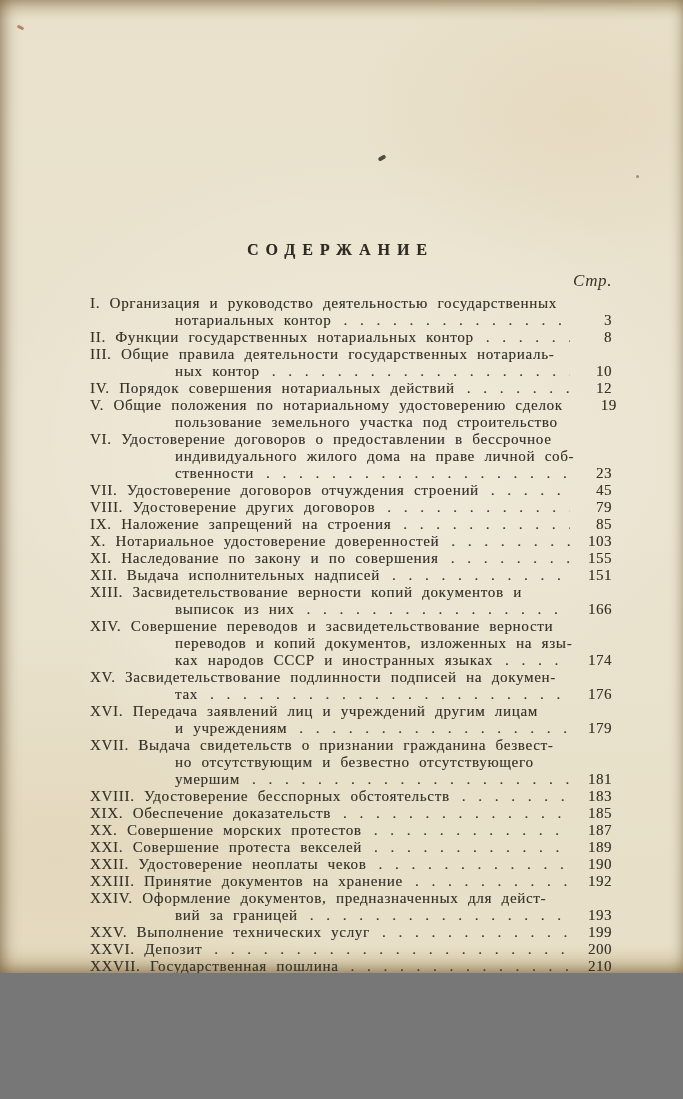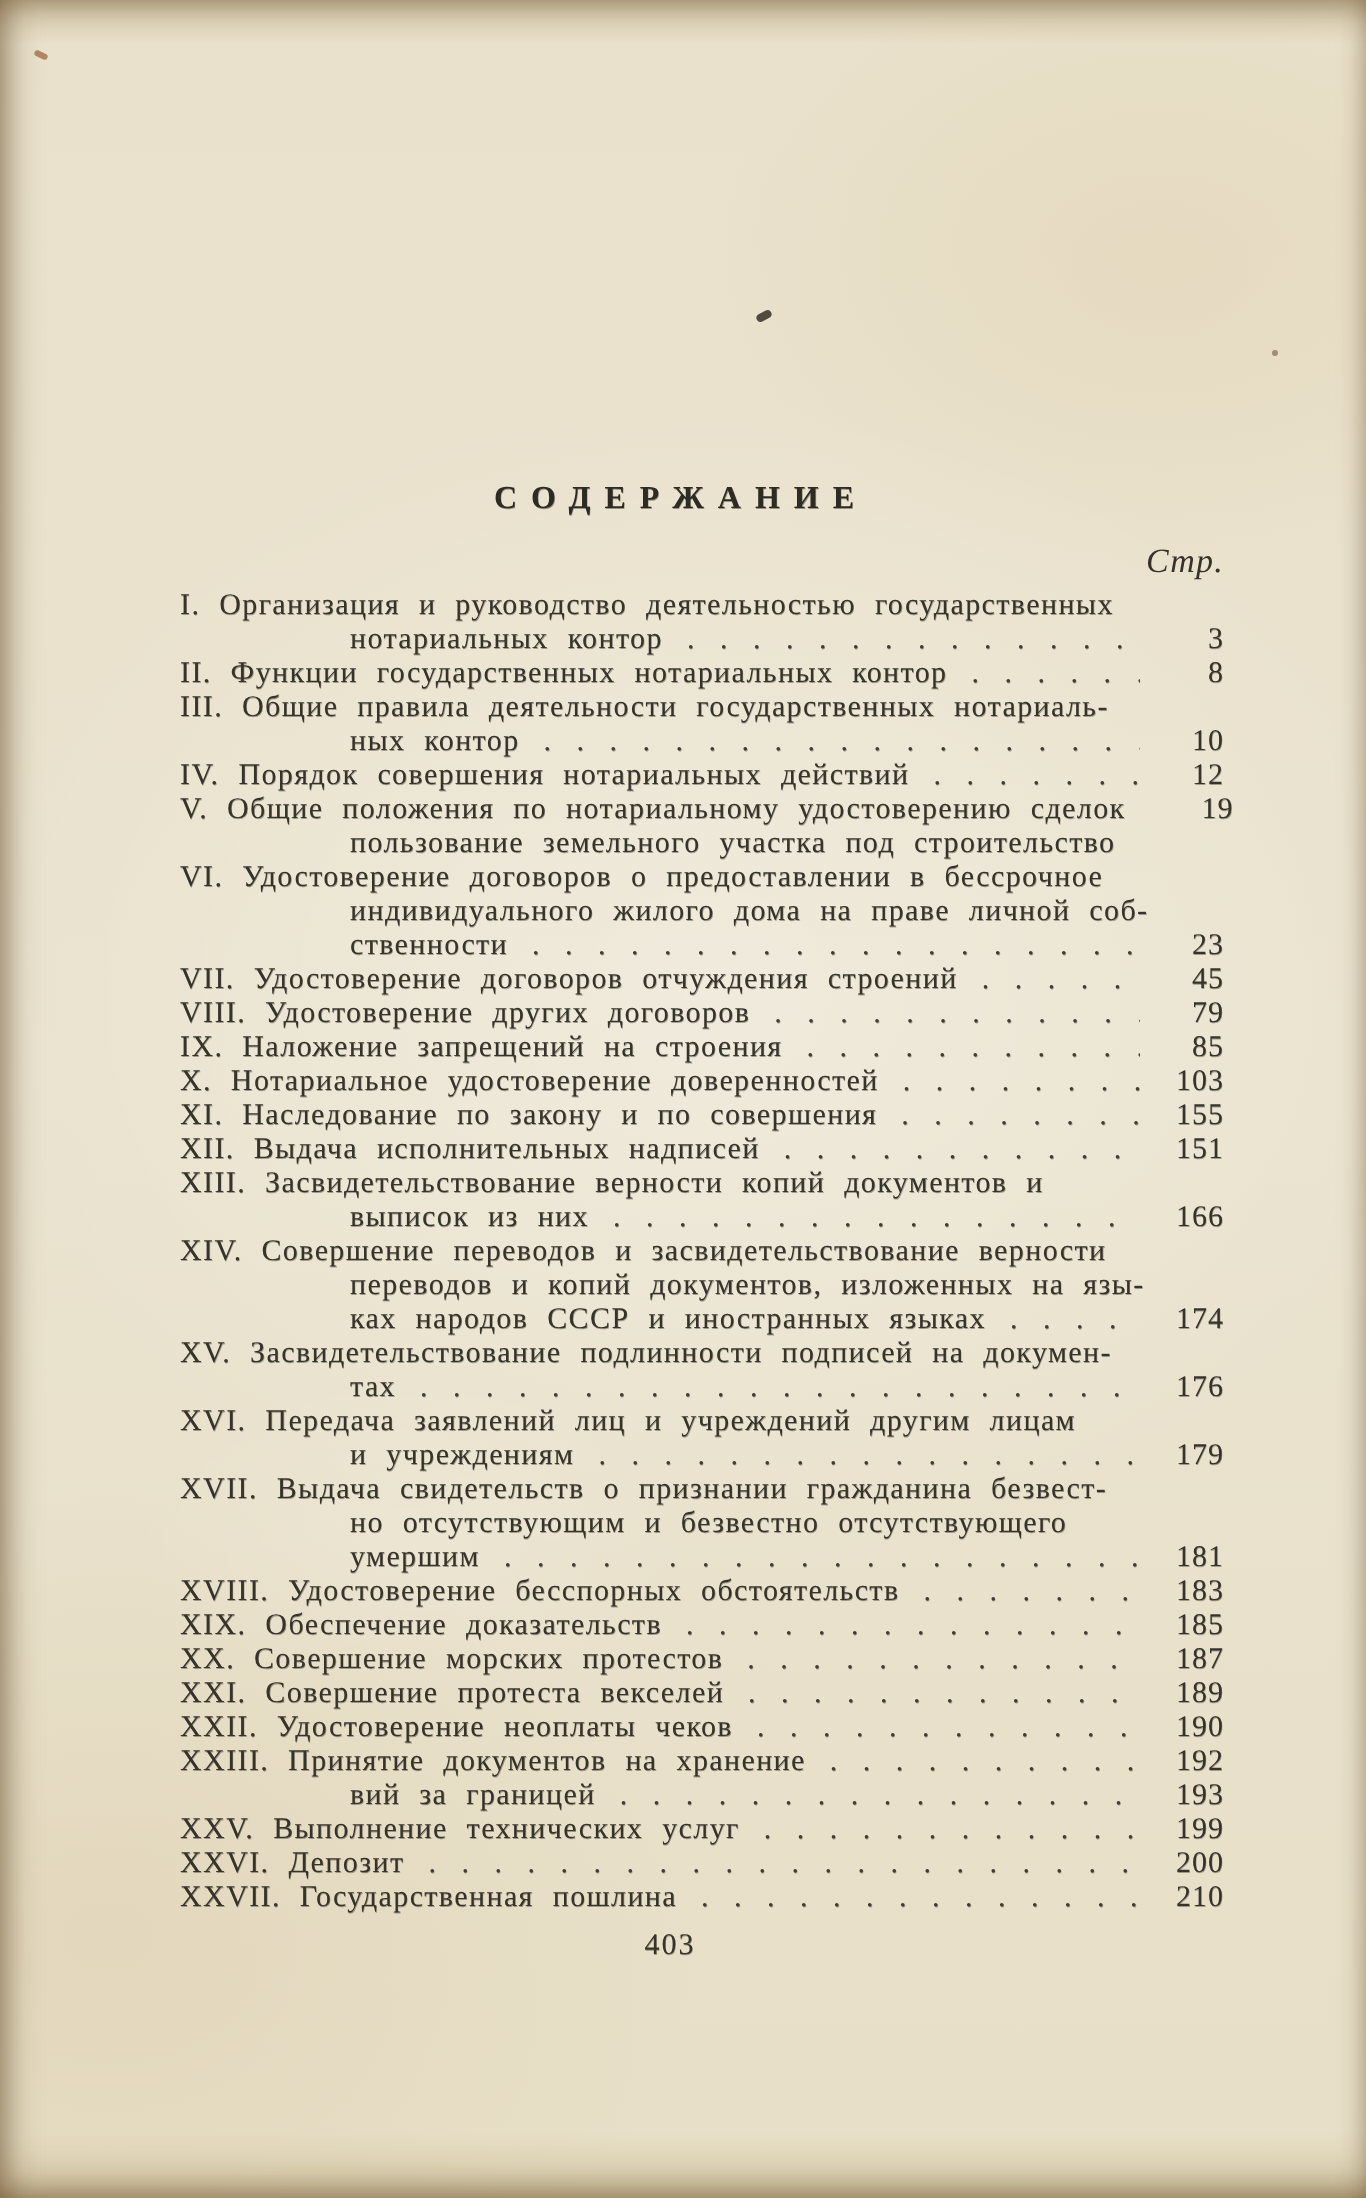--- a/index.html
+++ b/index.html
@@ -1,18 +1,18 @@
 <!DOCTYPE html>
 <html style="--ink: #36332b; --paper: #e8e0c9;"><head>
 <meta charset="utf-8">
 <style>
   html,body { margin:0; padding:0; background:#777; }
   .page {
     position:relative;
-    width:683px; height:1099px;
+    width:683px; height:973px;
     margin:0;
     overflow:hidden;
     font-family:"Liberation Serif","DejaVu Serif",serif;
     color:var(--ink,#36332b);
     background:
       radial-gradient(ellipse 320px 220px at 85% 12%, rgba(216,192,150,0.22), transparent 70%),
       radial-gradient(ellipse 420px 320px at 8% 88%, rgba(208,184,142,0.20), transparent 70%),
       radial-gradient(ellipse 520px 420px at 52% 45%, rgba(255,255,255,0.28), transparent 72%),
       radial-gradient(ellipse 200px 120px at 30% 70%, rgba(255,255,255,0.15), transparent 70%),
       linear-gradient(180deg, #d9cdae 0%, #e9e1cb 2%, #eae3cf 50%, #e7dfc7 97%, #d7cba9 100%);
@@ -227,20 +227,23 @@
         <div class="toc-line">
           <span class="toc-text">XXII. Удостоверение неоплаты чеков</span>
           <span class="leader">. . . . . . . . . . . . . . . . . . . . . . . . . . . . . . . . . . . . . . . . . . . . . . . . . . . . . . .</span>
           <span class="pagenum">190</span>
         </div>
         <div class="toc-line">
           <span class="toc-text">XXIII. Принятие  документов  на  хранение</span>
           <span class="leader">. . . . . . . . . . . . . . . . . . . . . . . . . . . . . . . . . . . . . . . . . . . . . . . . . . . . . . .</span>
           <span class="pagenum">192</span>
         </div>
+        <div class="toc-line">
+          <span class="toc-text">XXIV. Оформление документов, предназначенных  для  дейст-</span>
+        </div>
         <div class="toc-line indent">
           <span class="toc-text">вий за границей</span>
           <span class="leader">. . . . . . . . . . . . . . . . . . . . . . . . . . . . . . . . . . . . . . . . . . . . . . . . . . . . . . .</span>
           <span class="pagenum">193</span>
         </div>
         <div class="toc-line">
           <span class="toc-text">XXV. Выполнение  технических  услуг</span>
           <span class="leader">. . . . . . . . . . . . . . . . . . . . . . . . . . . . . . . . . . . . . . . . . . . . . . . . . . . . . . .</span>
           <span class="pagenum">199</span>
         </div>

